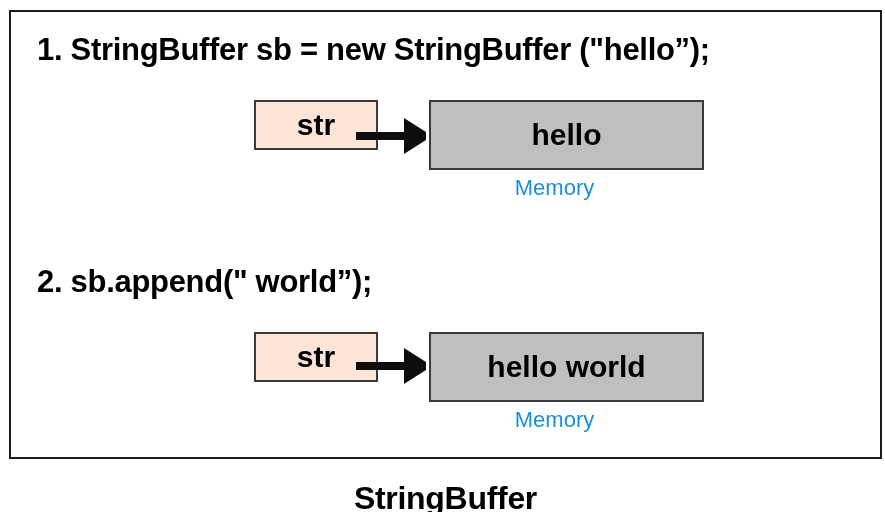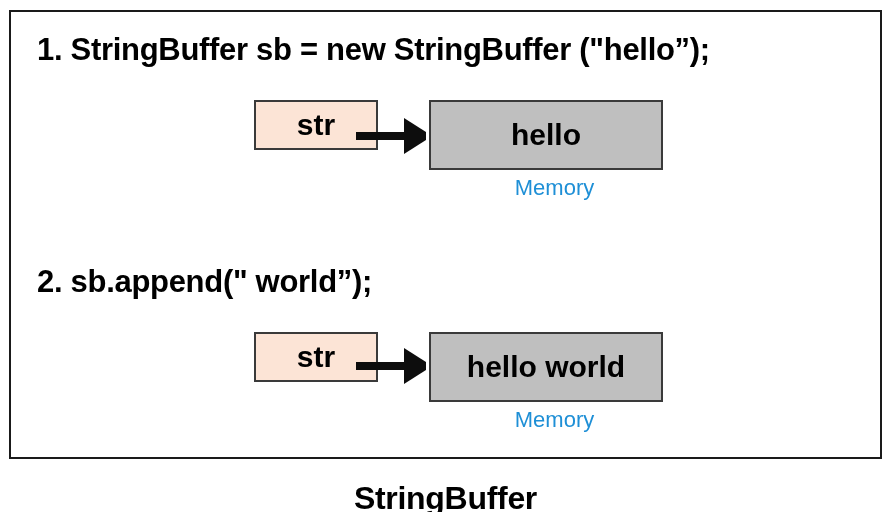--- a/index.html
+++ b/index.html
@@ -30,21 +30,21 @@
   .code-line.line1{top:16px;}
   .code-line.line2{top:248px;}
   .var-box{
     position:absolute;left:211px;width:124px;height:50px;
     background:var(--variable-box-fill);
     border:2px solid var(--box-border);
     display:flex;align-items:center;justify-content:center;
     font-size:30px;font-weight:bold;margin-left:32px;
   }
   .mem-box{
-    position:absolute;left:418px;width:234px;height:70px;
+    position:absolute;left:418px;width:275px;height:70px;
     background:var(--memory-box-fill);
     border:2px solid var(--box-border);
     display:flex;align-items:center;justify-content:center;
     font-size:30px;font-weight:bold;white-space:nowrap;
   }
   .row1 .var-box,.row1 .mem-box{top:88px;}
   .row2 .var-box,.row2 .mem-box{top:320px;}
   .mem-label{
     position:absolute;left:418px;width:251px;text-align:center;
     font-size:22px;font-weight:normal;

